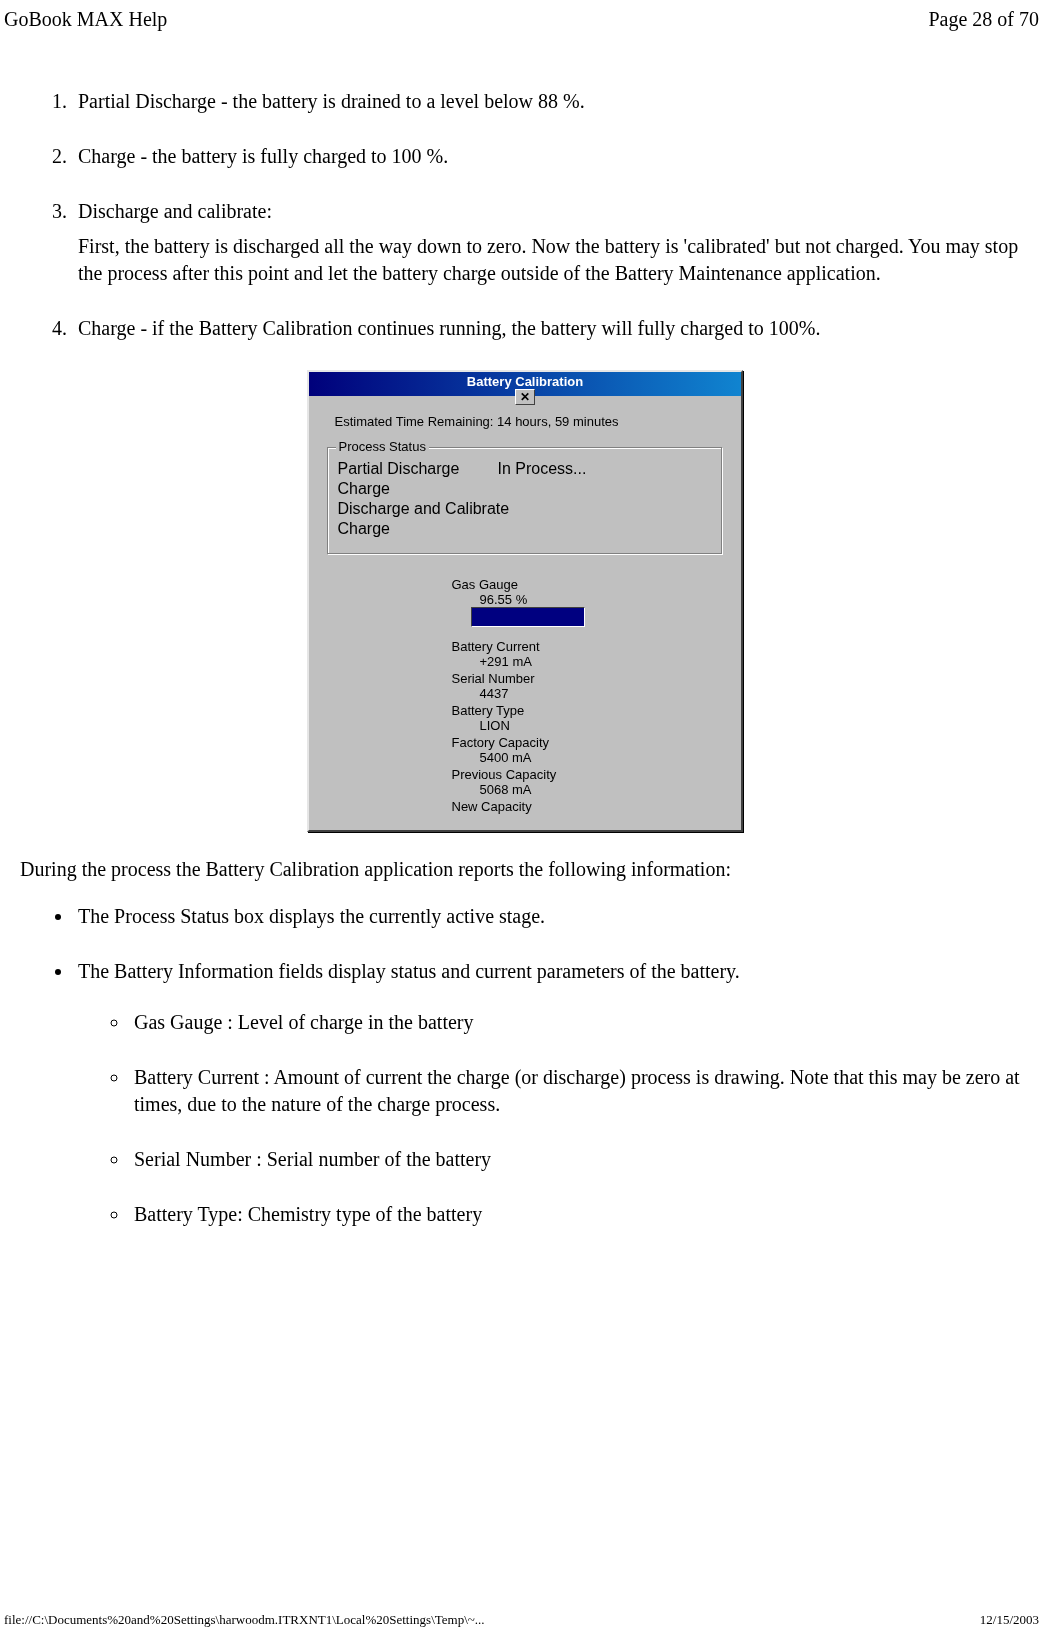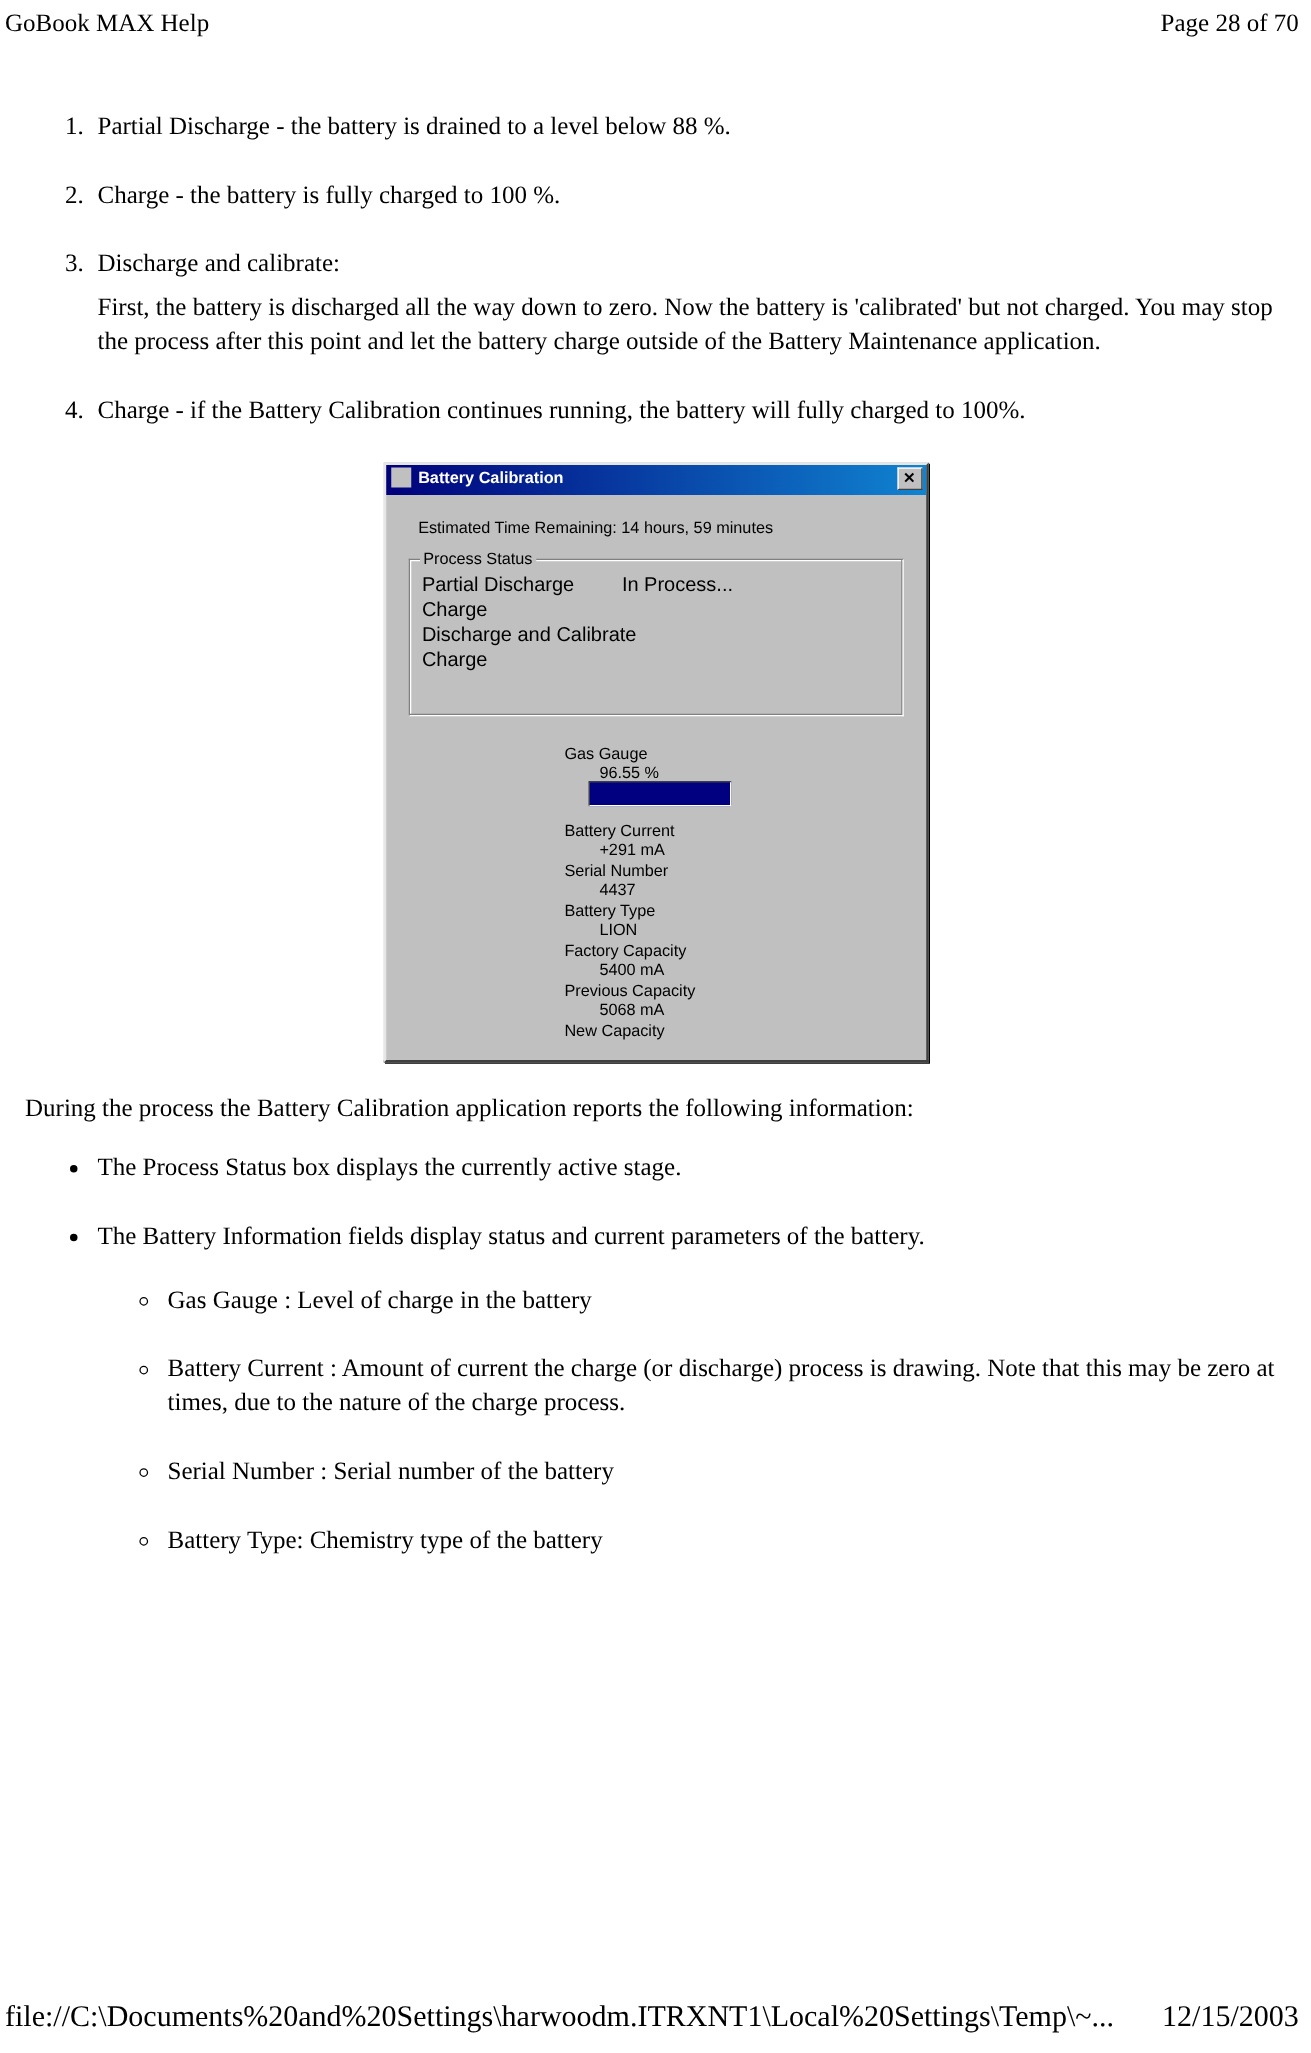--- a/index.html
+++ b/index.html
@@ -69,21 +69,21 @@
     padding: 0 0 0 24px;
   }
   ul.sq > li {
     margin-bottom: 18px;
     padding-left: 4px;
     line-height: 1.35;
   }
   .ftr {
     position: absolute;
     bottom: 14px;
-    font-size: 24px;
+    font-size: 13px;
   }
   .ftr-left { left: 4px; }
   .ftr-right { right: 10px; }
 
   
   .dialog-wrap {
     display: flex;
     justify-content: center;
     margin: 18px 0 24px 0;
   }
@@ -94,25 +94,27 @@
     color: #000;
     background: #c0c0c0;
     border-top: 2px solid #e6e6e6;
     border-left: 2px solid #e6e6e6;
     border-right: 2px solid #404040;
     border-bottom: 2px solid #404040;
     box-shadow: 1px 1px 0 #000;
   }
   .titlebar {
     display: flex;
+    align-items: center;
     background: linear-gradient(to right, #00007b, #1084d0);
     color: #fff;
     font-weight: bold;
     padding: 2px 3px 2px 4px;
     height: 20px;
+    flex-direction: column;
   }
   .titlebar .icon {
     width: 16px; height: 16px;
     background: #c0c0c0;
     margin-right: 6px;
     display: inline-block;
   }
   .titlebar .t-text { flex: 1; font-size: 13px; }
   .tb-close {
     width: 18px; height: 16px;
@@ -135,21 +137,21 @@
   .est {
     margin: 0 0 18px 10px;
     font-size: 13px;
   }
   .groupbox {
     border-top: 1px solid #808080;
     border-left: 1px solid #808080;
     border-right: 1px solid #fff;
     border-bottom: 1px solid #fff;
     box-shadow: inset -1px -1px 0 #808080, inset 1px 1px 0 #fff;
-    padding: 12px 10px 32px 10px;
+    padding: 12px 10px 14px 10px;
     margin: 0 2px 22px 2px;
     position: relative;
   }
   .groupbox .legend {
     position: absolute;
     top: -9px; left: 8px;
     background: #c0c0c0;
     padding: 0 3px;
     font-size: 13px;
   }

